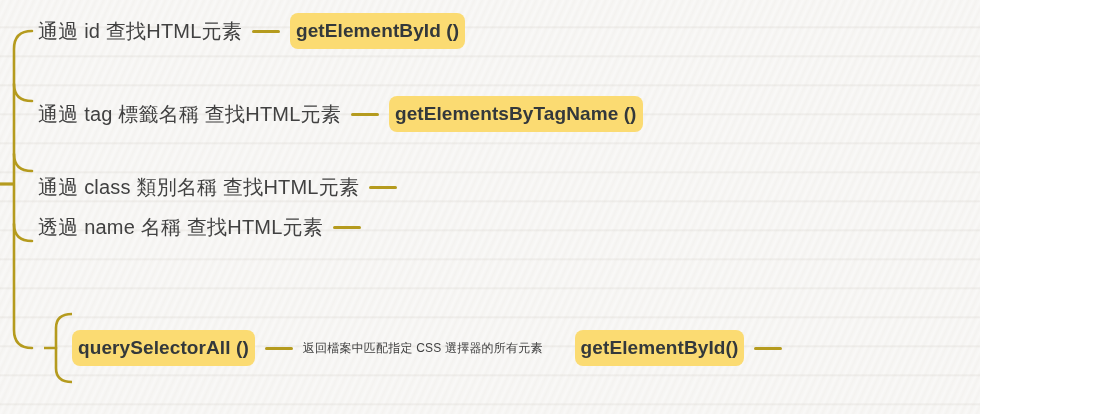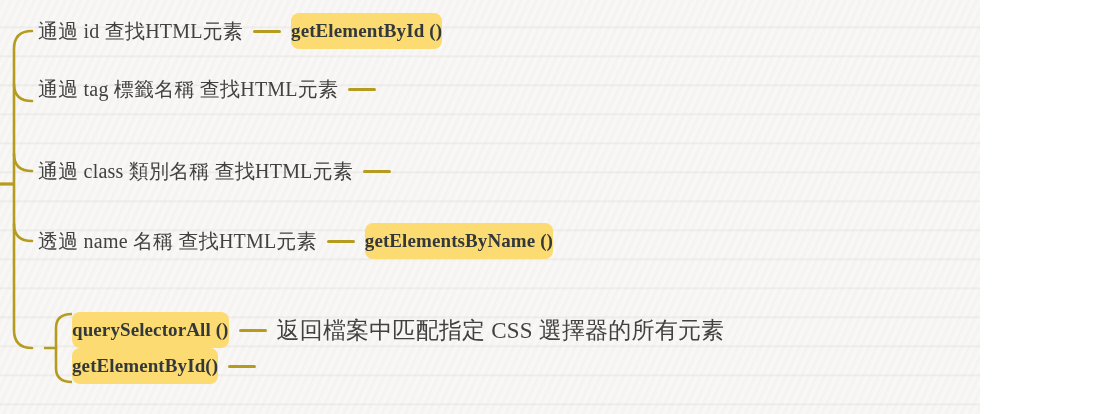--- a/index.html
+++ b/index.html
@@ -19,21 +19,20 @@
         rgba(210,206,198,0.0) 26px,
         rgba(205,200,192,0.28) 27px,
         rgba(210,206,198,0.0) 29px
       ),
       repeating-linear-gradient(
         115deg,
         rgba(255,255,255,0.35) 0px,
         rgba(238,236,232,0.25) 3px,
         rgba(255,255,255,0.35) 7px
       );
-    font-family: Liberation Serif, serif;
   }
   .spine-svg {
     position: absolute;
     left: 0; top: 0;
   }
   .row {
     position: absolute;
     left: 38px;
     height: 36px;
     display: flex;
@@ -51,21 +50,21 @@
     height: 3px;
     border-radius: 2px;
     background: #b59b1e;
     margin: 0 10px;
     flex: 0 0 auto;
   }
   .method-box {
     display: inline-flex;
     align-items: center;
     height: 36px;
-    padding: 0 0;
+    padding: 0 6px;
     background: #fbdb72;
     border-radius: 8px;
     font-size: 19px;
     font-weight: bold;
     color: #33383b;
     letter-spacing: 0.1px;
   }
   .branch5 {
     position: absolute;
     left: 38px;
@@ -74,30 +73,31 @@
     display: flex;
     align-items: center;
     white-space: nowrap;
   }
   .bracket-svg {
     flex: 0 0 auto;
     margin-left: 6px;
   }
   .children-col {
     display: flex;
-    flex-direction: column;
+    flex-direction: row;
+    gap: 32px;
   }
   .child-row {
     display: flex;
     align-items: center;
     height: 36px;
     white-space: nowrap;
   }
   .desc {
-    font-size: 23px;
+    font-size: 12px;
     color: #414141;
     letter-spacing: 0.2px;
   }
 </style>
 </head>
 <body>
 
 <div class="canvas">
 
   <svg class="spine-svg" width="40" height="414" viewBox="0 0 40 414">
@@ -107,34 +107,34 @@
     <path d="M14,224 Q14,241 32,241" fill="none" stroke="#b59b1e" stroke-width="2.6" stroke-linecap="round"></path>
     <path d="M0,184 L14,184" fill="none" stroke="#b59b1e" stroke-width="3.2" stroke-linecap="butt"></path>
   </svg>
 
   <div class="row" style="top:13px">
     <span class="label">通過 id 查找HTML元素</span>
     <span class="dash"></span>
     <span class="method-box">getElementById ()</span>
   </div>
 
-  <div class="row" style="top:71px">
+  <div class="row" style="top:96px">
     <span class="label">通過 tag 標籤名稱 查找HTML元素</span>
     <span class="dash"></span>
+    <span class="method-box">getElementsByTagName ()</span>
   </div>
 
-  <div class="row" style="top:153px">
+  <div class="row" style="top:169px">
     <span class="label">通過 class 類別名稱 查找HTML元素</span>
     <span class="dash"></span>
   </div>
 
-  <div class="row" style="top:223px">
+  <div class="row" style="top:209px">
     <span class="label">透過 name 名稱 查找HTML元素</span>
     <span class="dash"></span>
-    <span class="method-box">getElementsByName ()</span>
   </div>
 
   <div class="branch5">
     <svg class="bracket-svg" width="28" height="104" viewBox="0 0 28 104">
       <path d="M0,52 L12,52" fill="none" stroke="#b59b1e" stroke-width="2.6" stroke-linecap="round"></path>
       <path d="M28,18 Q12,18 12,32 L12,72 Q12,86 28,86" fill="none" stroke="#b59b1e" stroke-width="2.6" stroke-linecap="round"></path>
     </svg>
     <div class="children-col">
       <div class="child-row">
         <span class="method-box">querySelectorAll ()</span>

